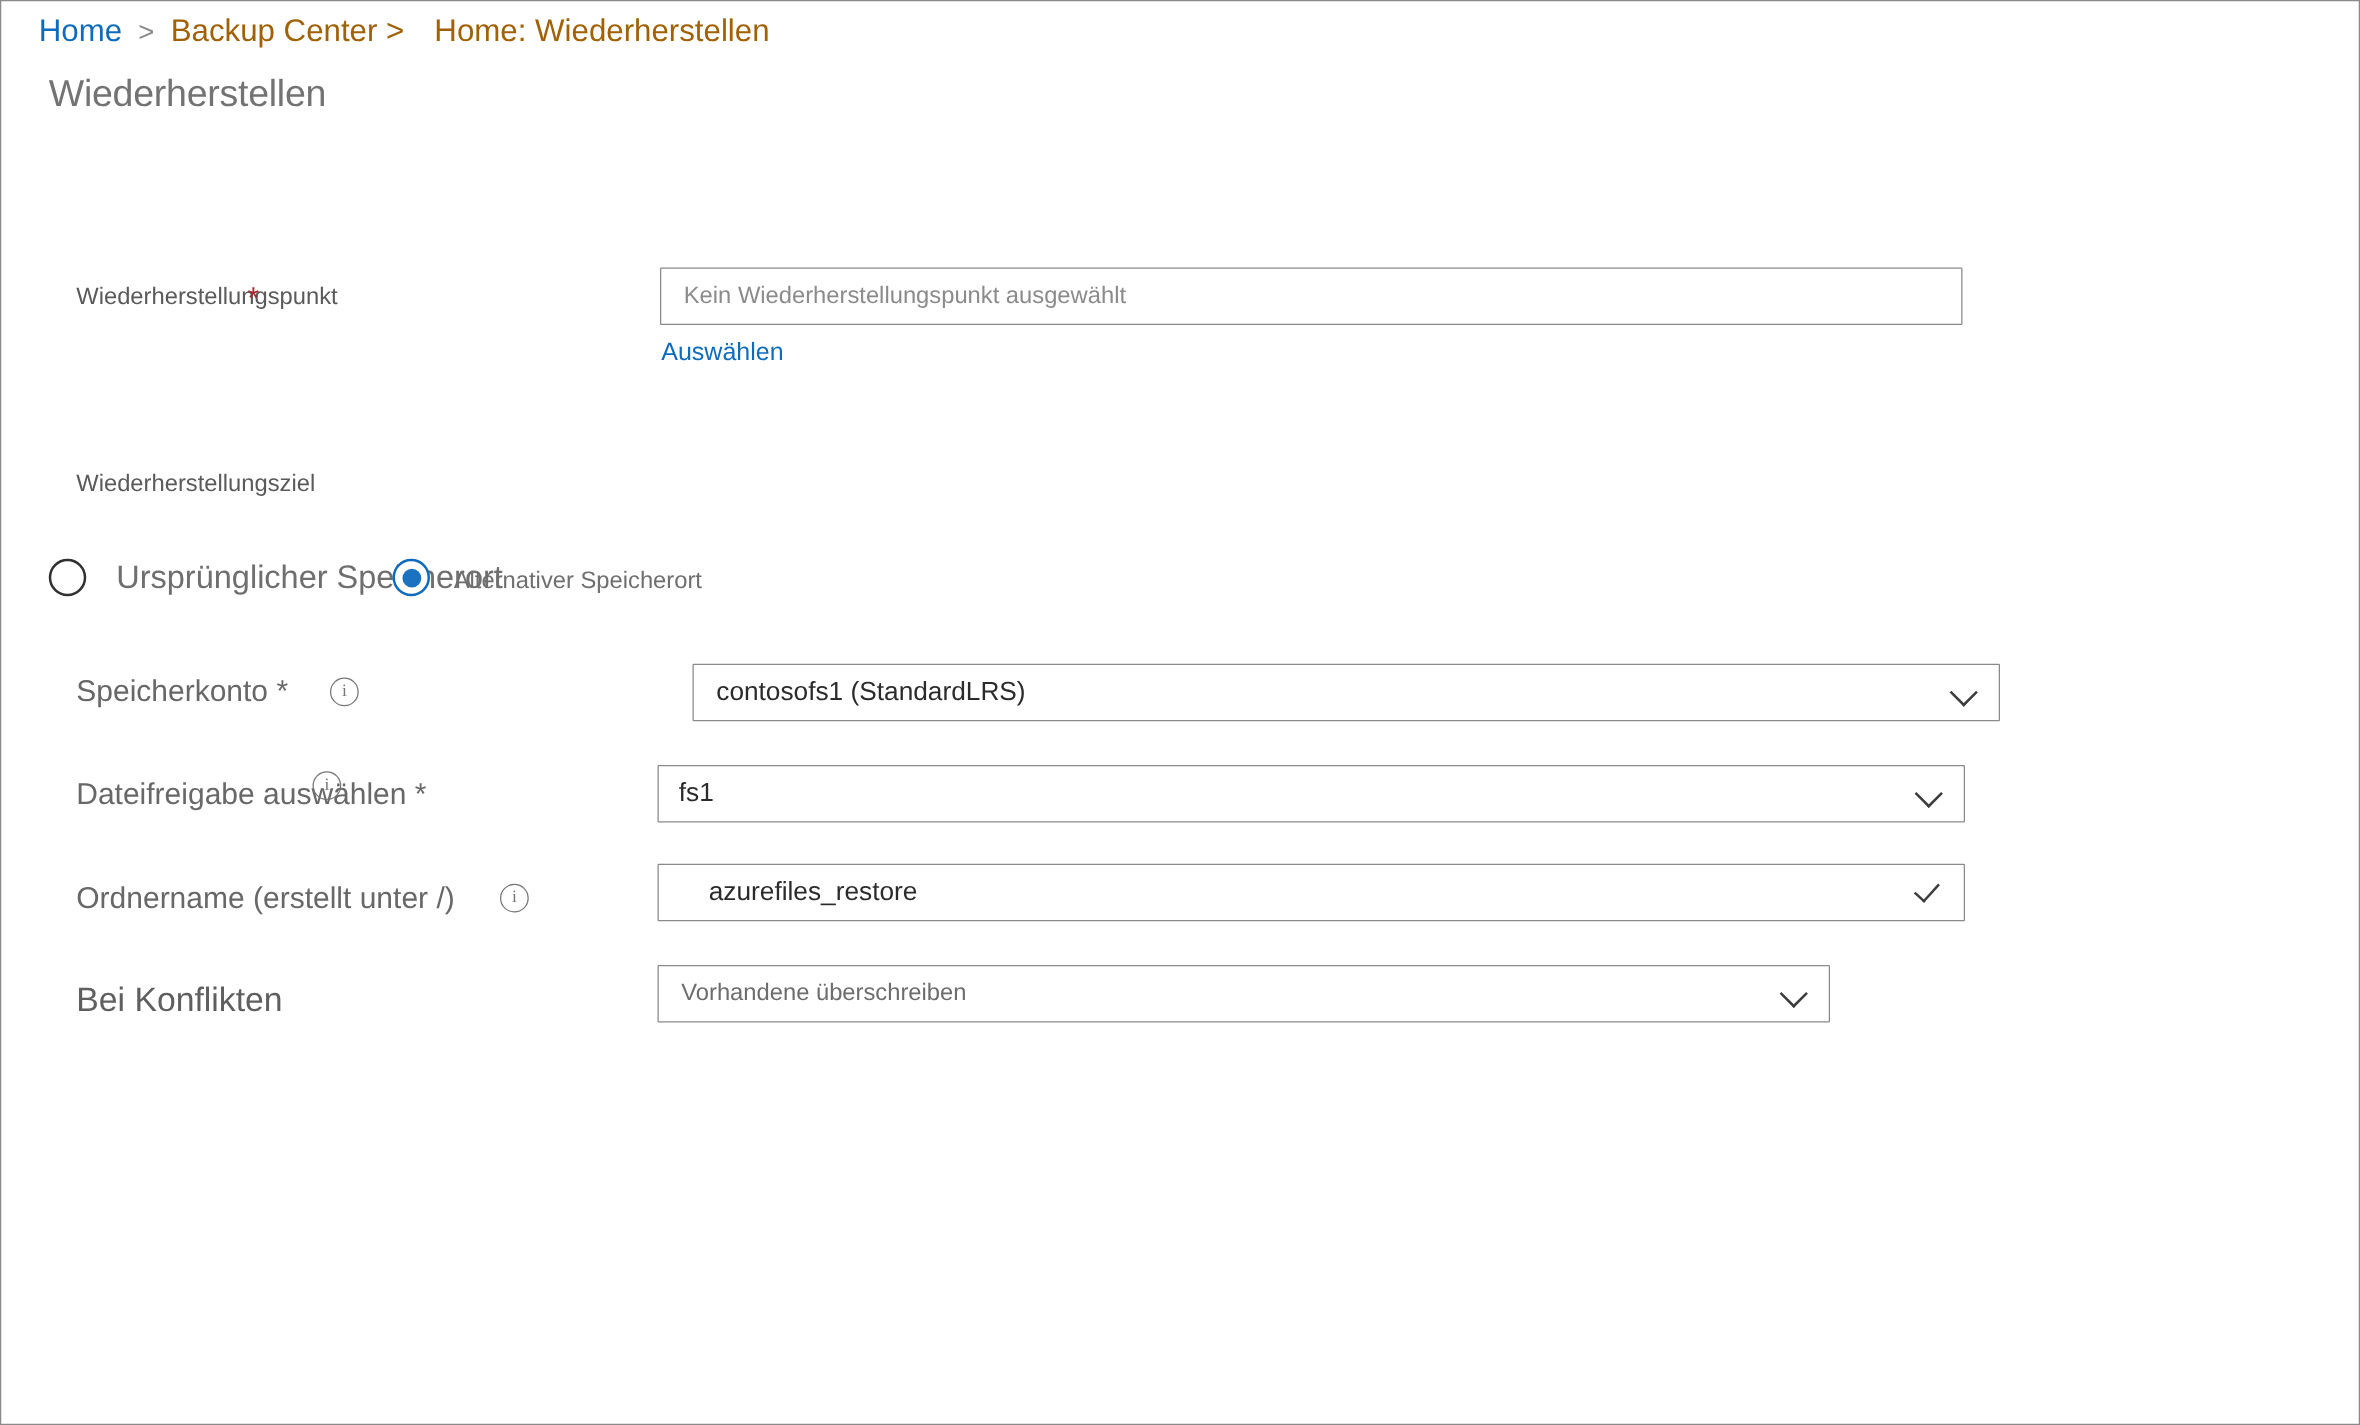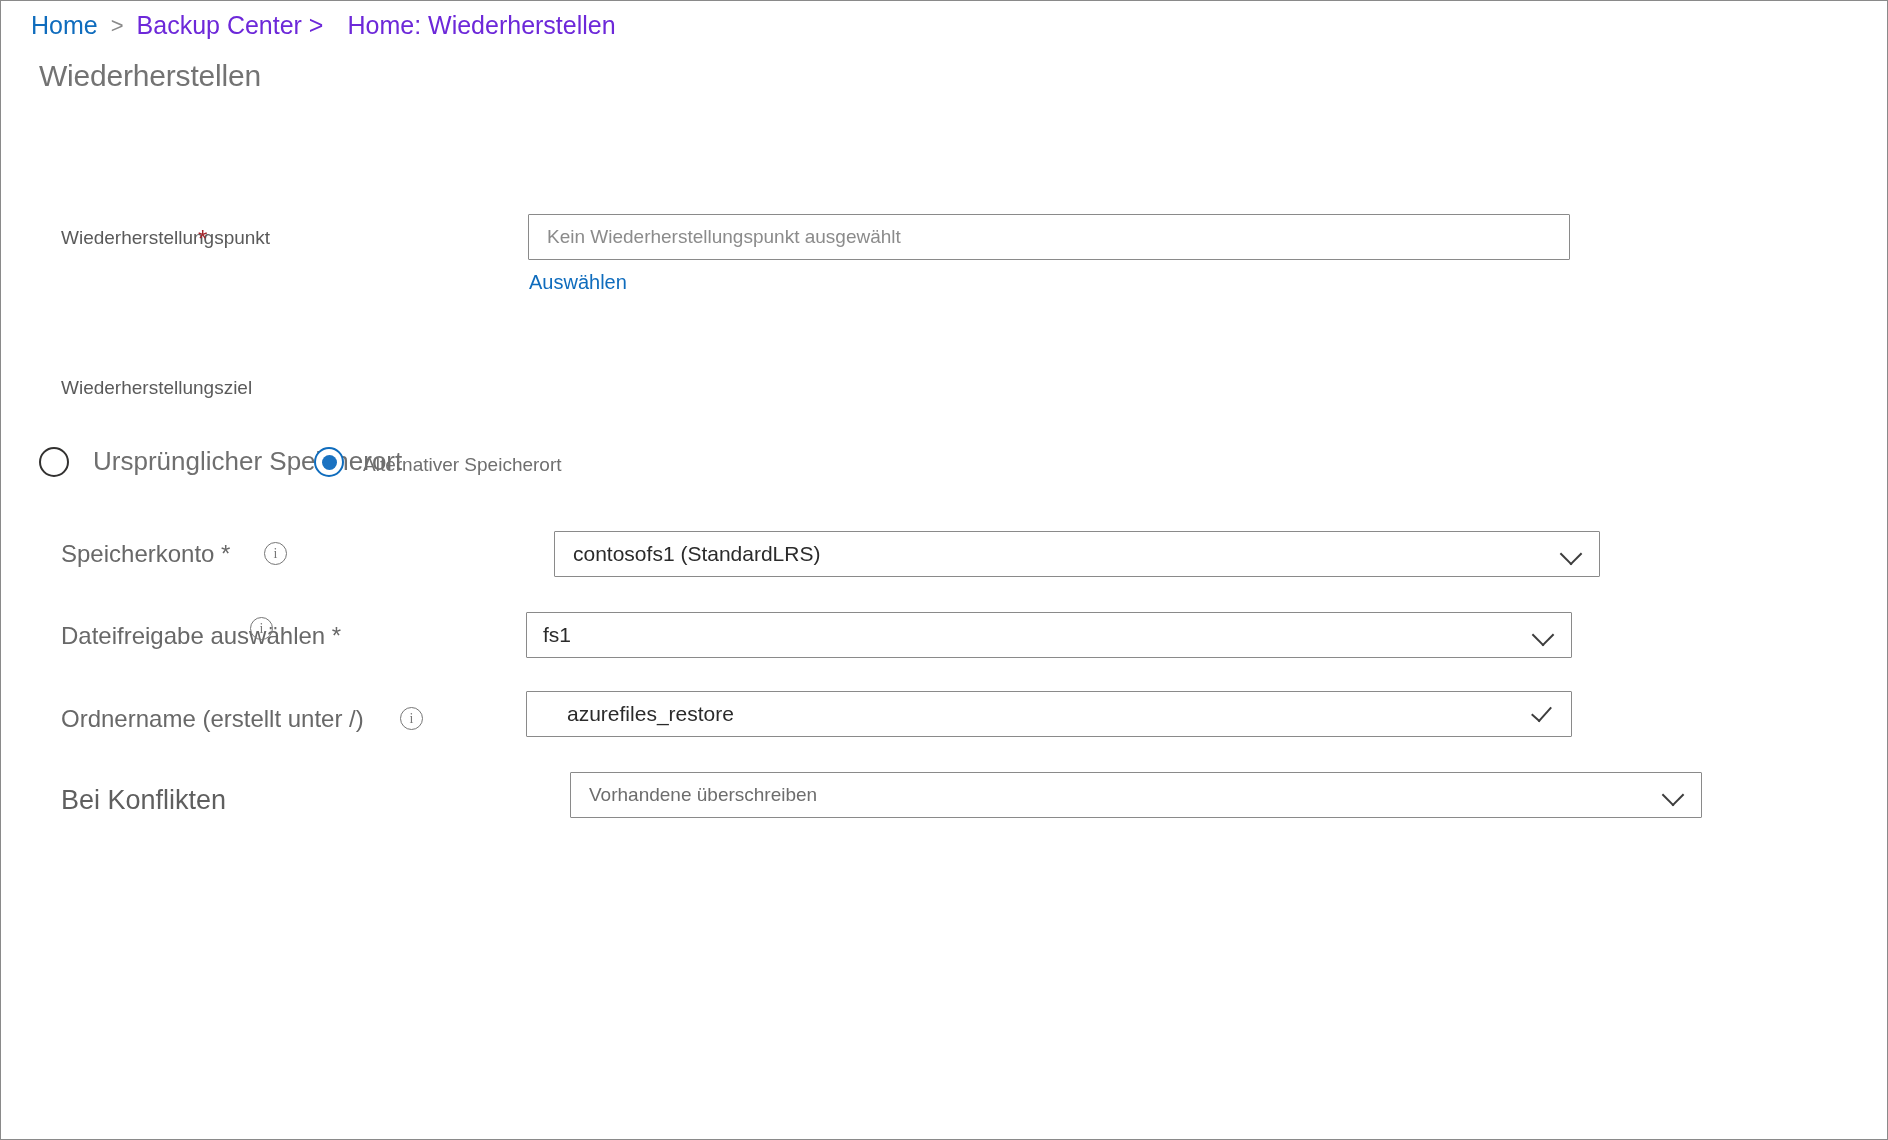--- a/index.html
+++ b/index.html
@@ -30,21 +30,21 @@
     display: flex;
     align-items: center;
     font-size: 25px;
     color: #0078d4;
     white-space: nowrap;
   }
   .crumb {
     color: #0f6cbd;
     cursor: pointer;
   }
-  .crumb.link-blue { color: #6d28d9; text-align: center; }
+  .crumb.link-blue { color: #a16207; text-align: center; }
   .crumb-sep {
     color: #8a8a8a;
     margin: 0 13px;
     font-size: 22px;
     font-weight: 300;
   }
   .crumb-gap { margin-right: 24px; }
 
   
   .page-title {
@@ -249,18 +249,18 @@
   <div class="label label-lg" style="left:38px; top:704px;">Ordnername (erstellt unter /)</div>
   <span class="info-icon" style="position:absolute; left:399px; top:706px;"></span>
 
   <div class="field" style="left:525px; top:690px; width:1046px; height:46px;padding-left:40px;">
     <span class="value">azurefiles_restore</span>
     <span class="check"></span>
   </div>
 
   <div class="label" style="left:38px; top:784px; font-size:27px; color:#5f5f5f;">Bei Konflikten</div>
 
-  <div class="field" style="left:525px; top:771px; width:1132px; height:46px;margin-left:44px;">
+  <div class="field" style="left:525px; top:771px; width:938px; height:46px;">
     <span class="value muted">Vorhandene überschreiben</span>
     <span class="chev"></span>
   </div>
 
 </div>
 
 </body></html>

